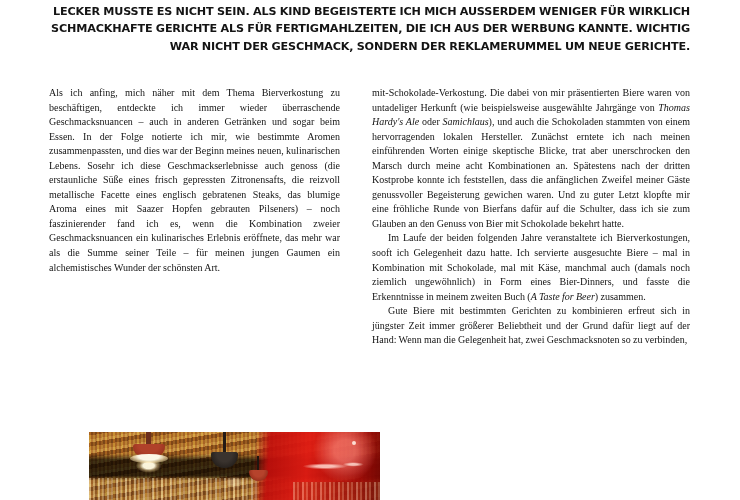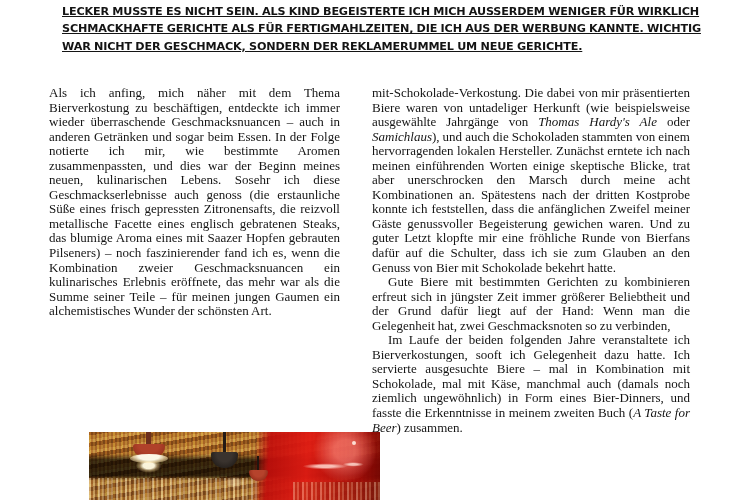--- a/index.html
+++ b/index.html
@@ -13,39 +13,38 @@
     height: 500px;
     background: #ffffff;
     overflow: hidden;
     font-family: "Liberation Serif", "DejaVu Serif", serif;
     color: #111111;
   }
 
   
   #pullquote {
     position: absolute;
-    left: 62px;
+    left: 50px;
     top: 3px;
     width: 640px;
-    text-align: left;
+    text-align: right;
     font-family: "DejaVu Sans", "Liberation Sans", sans-serif;
     font-weight: bold;
     font-size: 11.2px;
     letter-spacing: -0.15px;
     line-height: 17.4px;
     color: #141414;
     word-spacing: -0.4px;
-    text-decoration: underline;
   }
 
   
   .col {
     position: absolute;
     top: 86px;
-    font-size: 13px;
+    font-size: 10px;
     line-height: 14.55px;
     text-align: justify;
     color: #141414;
     word-spacing: -0.2px;
   }
   #col-left {
     left: 49px;
     width: 291px;
     height: 325px;
   }
@@ -201,22 +200,22 @@
 <div id="page">
 
   <div id="pullquote">LECKER MUSSTE ES NICHT SEIN. ALS KIND BEGEISTERTE ICH MICH AUSSERDEM WENIGER FÜR WIRKLICH SCHMACKHAFTE GERICHTE ALS FÜR FERTIGMAHLZEITEN, DIE ICH AUS DER WERBUNG KANNTE. WICHTIG WAR NICHT DER GESCHMACK, SONDERN DER REKLAMERUMMEL UM NEUE GERICHTE.</div>
 
   <div class="col" id="col-left">
     <p><span>Als ich anfing, mich näher mit dem Thema Bierverkostung zu beschäftigen, entdeckte ich immer wieder überraschende Geschmacksnuancen – auch in anderen Getränken und sogar beim Essen. In der Folge notierte ich mir, wie bestimmte Aromen zusammenpassten, und dies war der Beginn meines neuen, kulinarischen Lebens. Sosehr ich diese Geschmackserlebnisse auch genoss (die erstaunliche Süße eines frisch gepressten Zitronensafts, die reizvoll metallische Facette eines englisch gebratenen Steaks, das blumige Aroma eines mit Saazer Hopfen gebrauten Pilseners) – noch faszinierender fand ich es, wenn die Kombination zweier Geschmacksnuancen ein kulinarisches Erlebnis eröffnete, das mehr war als die Summe seiner Teile – für meinen jungen Gaumen ein alchemistisches Wunder der schönsten Art.</span></p>
   </div>
 
   <div class="col" id="col-right">
     <p><span>mit-Schokolade-Verkostung. Die dabei von mir präsentierten Biere waren von untadeliger Herkunft (wie beispielsweise ausgewählte Jahrgänge von </span><i>Thomas Hardy's Ale</i><span> oder </span><i>Samichlaus</i><span>), und auch die Schokoladen stammten von einem hervorragenden lokalen Hersteller. Zunächst erntete ich nach meinen einführenden Worten einige skeptische Blicke, trat aber unerschrocken den Marsch durch meine acht Kombinationen an. Spätestens nach der dritten Kostprobe konnte ich feststellen, dass die anfänglichen Zweifel meiner Gäste genussvoller Begeisterung gewichen waren. Und zu guter Letzt klopfte mir eine fröhliche Runde von Bierfans dafür auf die Schulter, dass ich sie zum Glauben an den Genuss von Bier mit Schokolade bekehrt hatte.</span></p>
+    <p><span>Im Laufe der beiden folgenden Jahre veranstaltete ich Bierverkostungen, sooft ich Gelegenheit dazu hatte. Ich servierte ausgesuchte Biere – mal in Kombination mit Schokolade, mal mit Käse, manchmal auch (damals noch ziemlich ungewöhnlich) in Form eines Bier-Dinners, und fasste die Erkenntnisse in meinem zweiten Buch (</span><i>A Taste for Beer</i><span>) zusammen.</span></p>
     <p><span>Gute Biere mit bestimmten Gerichten zu kombinieren erfreut sich in jüngster Zeit immer größerer Beliebtheit und der Grund dafür liegt auf der Hand: Wenn man die Gelegenheit hat, zwei Geschmacksnoten so zu verbinden,</span></p>
-    <p><span>Im Laufe der beiden folgenden Jahre veranstaltete ich Bierverkostungen, sooft ich Gelegenheit dazu hatte. Ich servierte ausgesuchte Biere – mal in Kombination mit Schokolade, mal mit Käse, manchmal auch (damals noch ziemlich ungewöhnlich) in Form eines Bier-Dinners, und fasste die Erkenntnisse in meinem zweiten Buch (</span><i>A Taste for Beer</i><span>) zusammen.</span></p>
   </div>
 
   <figure id="photo-figure">
     <div id="photo"></div>
     <div id="bottle-shelf"></div>
     <div id="bottle-shelf-right"></div>
     <div id="lamp-one-stem"></div>
     <div id="lamp-one-shade"></div>
     <div id="lamp-one-glow"></div>
     <div id="lamp-two-stem"></div>

